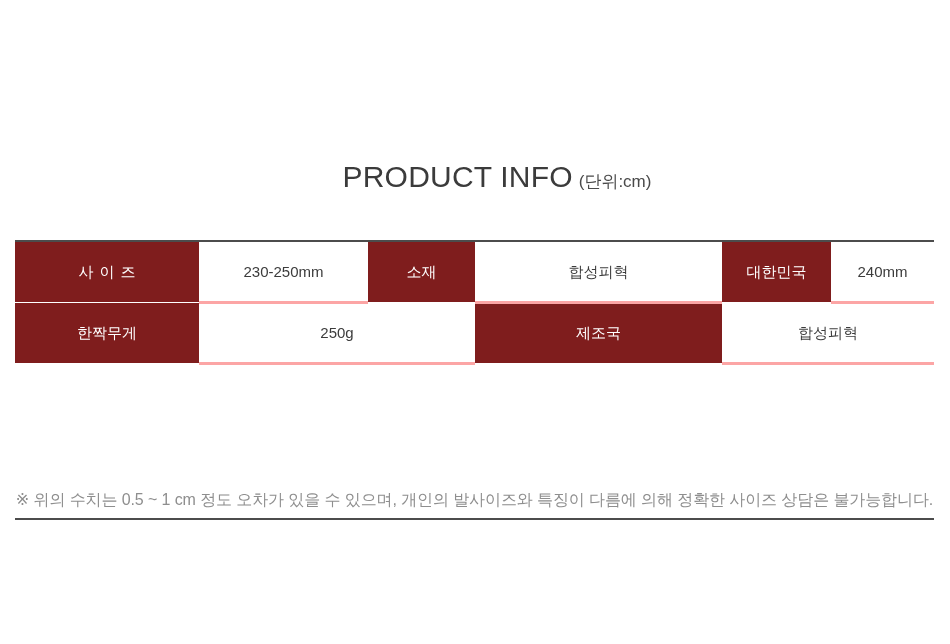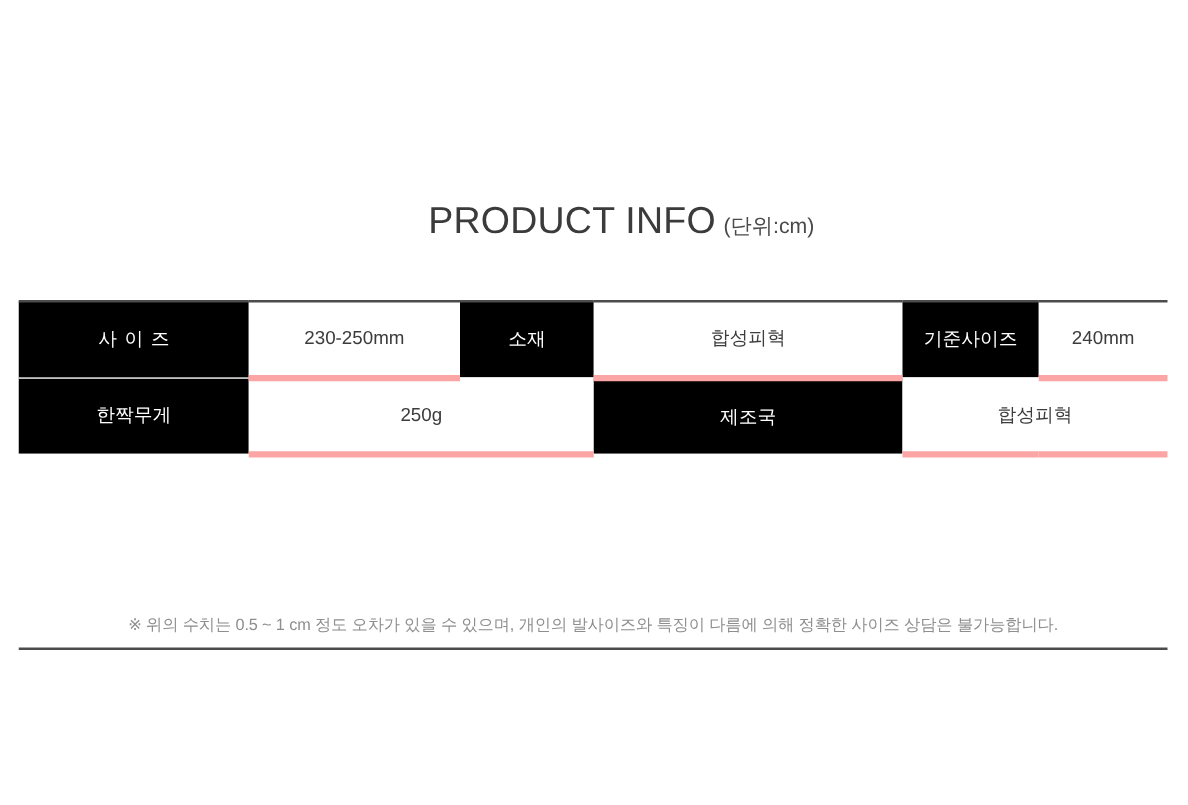--- a/index.html
+++ b/index.html
@@ -52,27 +52,27 @@
     table-layout: fixed;
     border-top: 2px solid #4c4c4c;
   }
   .spec-table td {
     height: 61px;
     padding: 0 4px;
     font-size: 15px;
     color: #3c3c3c;
     text-align: center;
     vertical-align: middle;
-    border-bottom: 5px solid #fca5a5;
+    border-bottom: 3px solid #fca5a5;
     background: #ffffff;
     line-height: 1.3;
     white-space: nowrap;
   }
   .spec-table td.hd {
-    background: #000000;
+    background: #7f1d1d;
     color: #ffffff;
     border-bottom: 1px solid #ffffff;
     font-size: 15px;
   }
   .spec-table tr:last-child td.hd {
     border-bottom: 1px solid #ffffff;
     margin-left: 46px;
   }
   .spec-table td.hd.spaced {
     letter-spacing: 6px;
@@ -90,21 +90,21 @@
     position: absolute;
     left: 15px;
     top: 486px;
     width: 919px;
     height: 34px;
     text-align: center;
     border-bottom: 2px solid #4c4c4c;
   }
   .note-text {
     display: inline-block;
-    font-size: 13px;
+    font-size: 16px;
     color: #8e8e8e;
     line-height: 28px;
     white-space: nowrap;
     letter-spacing: -0.1px;
   }
 </style>
 </head>
 <body>
 
 <div id="page">
@@ -122,21 +122,21 @@
       <col style="width:62px">
       <col style="width:109px">
       <col style="width:103px">
     </colgroup>
     <tbody>
       <tr>
         <td class="hd spaced">사이즈</td>
         <td>230-250mm</td>
         <td class="hd">소재</td>
         <td colspan="2">합성피혁</td>
-        <td class="hd">기준사이즈</td>
+        <td class="hd">대한민국</td>
         <td>240mm</td>
       </tr>
       <tr>
         <td class="hd">한짝무게</td>
         <td colspan="2">250g</td>
         <td class="hd" colspan="2">제조국</td>
         <td colspan="2">합성피혁</td>
       </tr>
     </tbody>
   </table>

